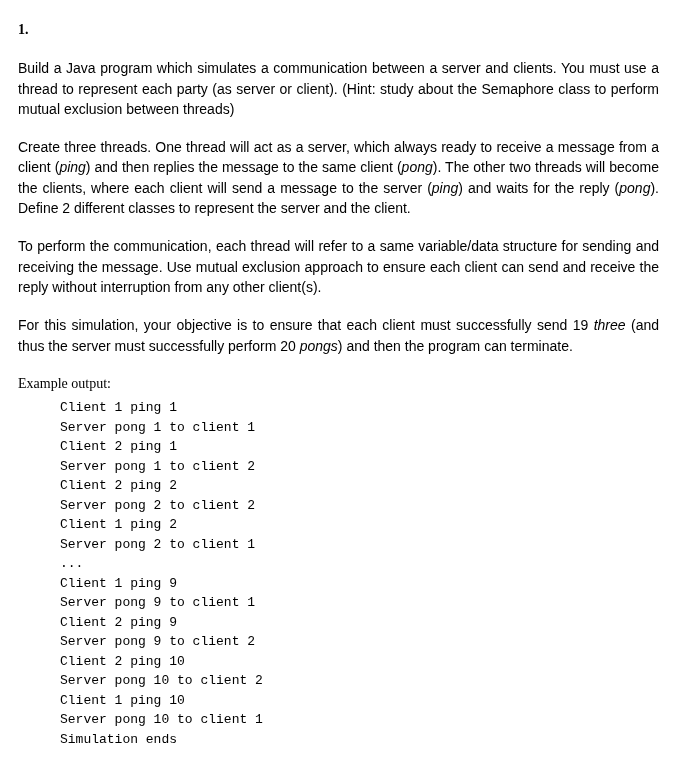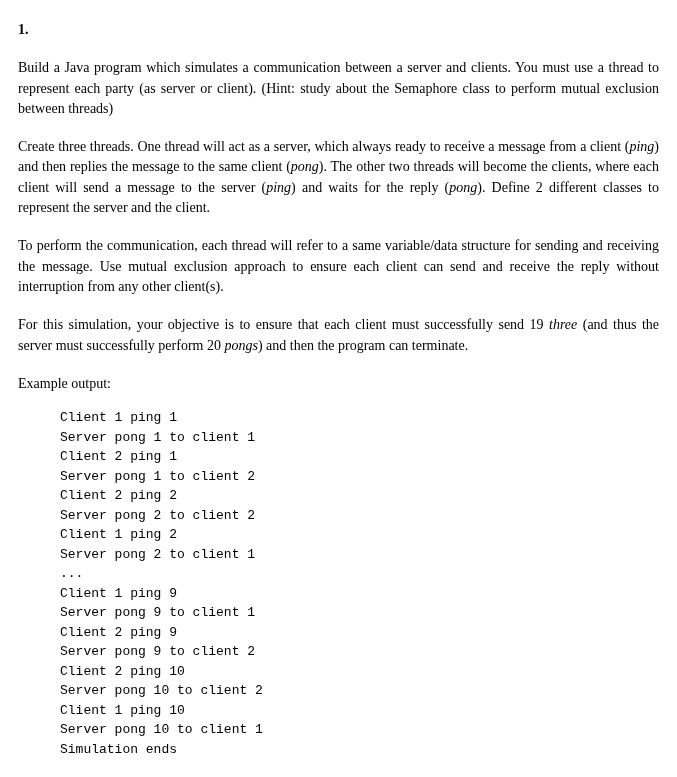--- a/index.html
+++ b/index.html
@@ -16,25 +16,25 @@
       display: flex;
       font-weight: bold;
       margin-bottom: 18px;
       font-family: Georgia, 'Times New Roman', serif;
     }
     .heading-num { width: 28px; flex-shrink: 0; }
     .heading-text { }
     .para {
       text-align: justify;
       margin-bottom: 18px;
-      font-family: Liberation Serif, serif;
+      font-family: Liberation Sans, sans-serif;
     }
     .para em { font-style: italic; }
     .label-line {
-      margin-bottom: 14px;
+      margin-bottom: 4px;
       font-family: Georgia, 'Times New Roman', serif;
     }
     .code {
       font-family: 'Courier New', Courier, monospace;
       font-size: 13px;
       line-height: 1.5;
       white-space: pre;
       margin-left: 42px;
     }
   </style>

